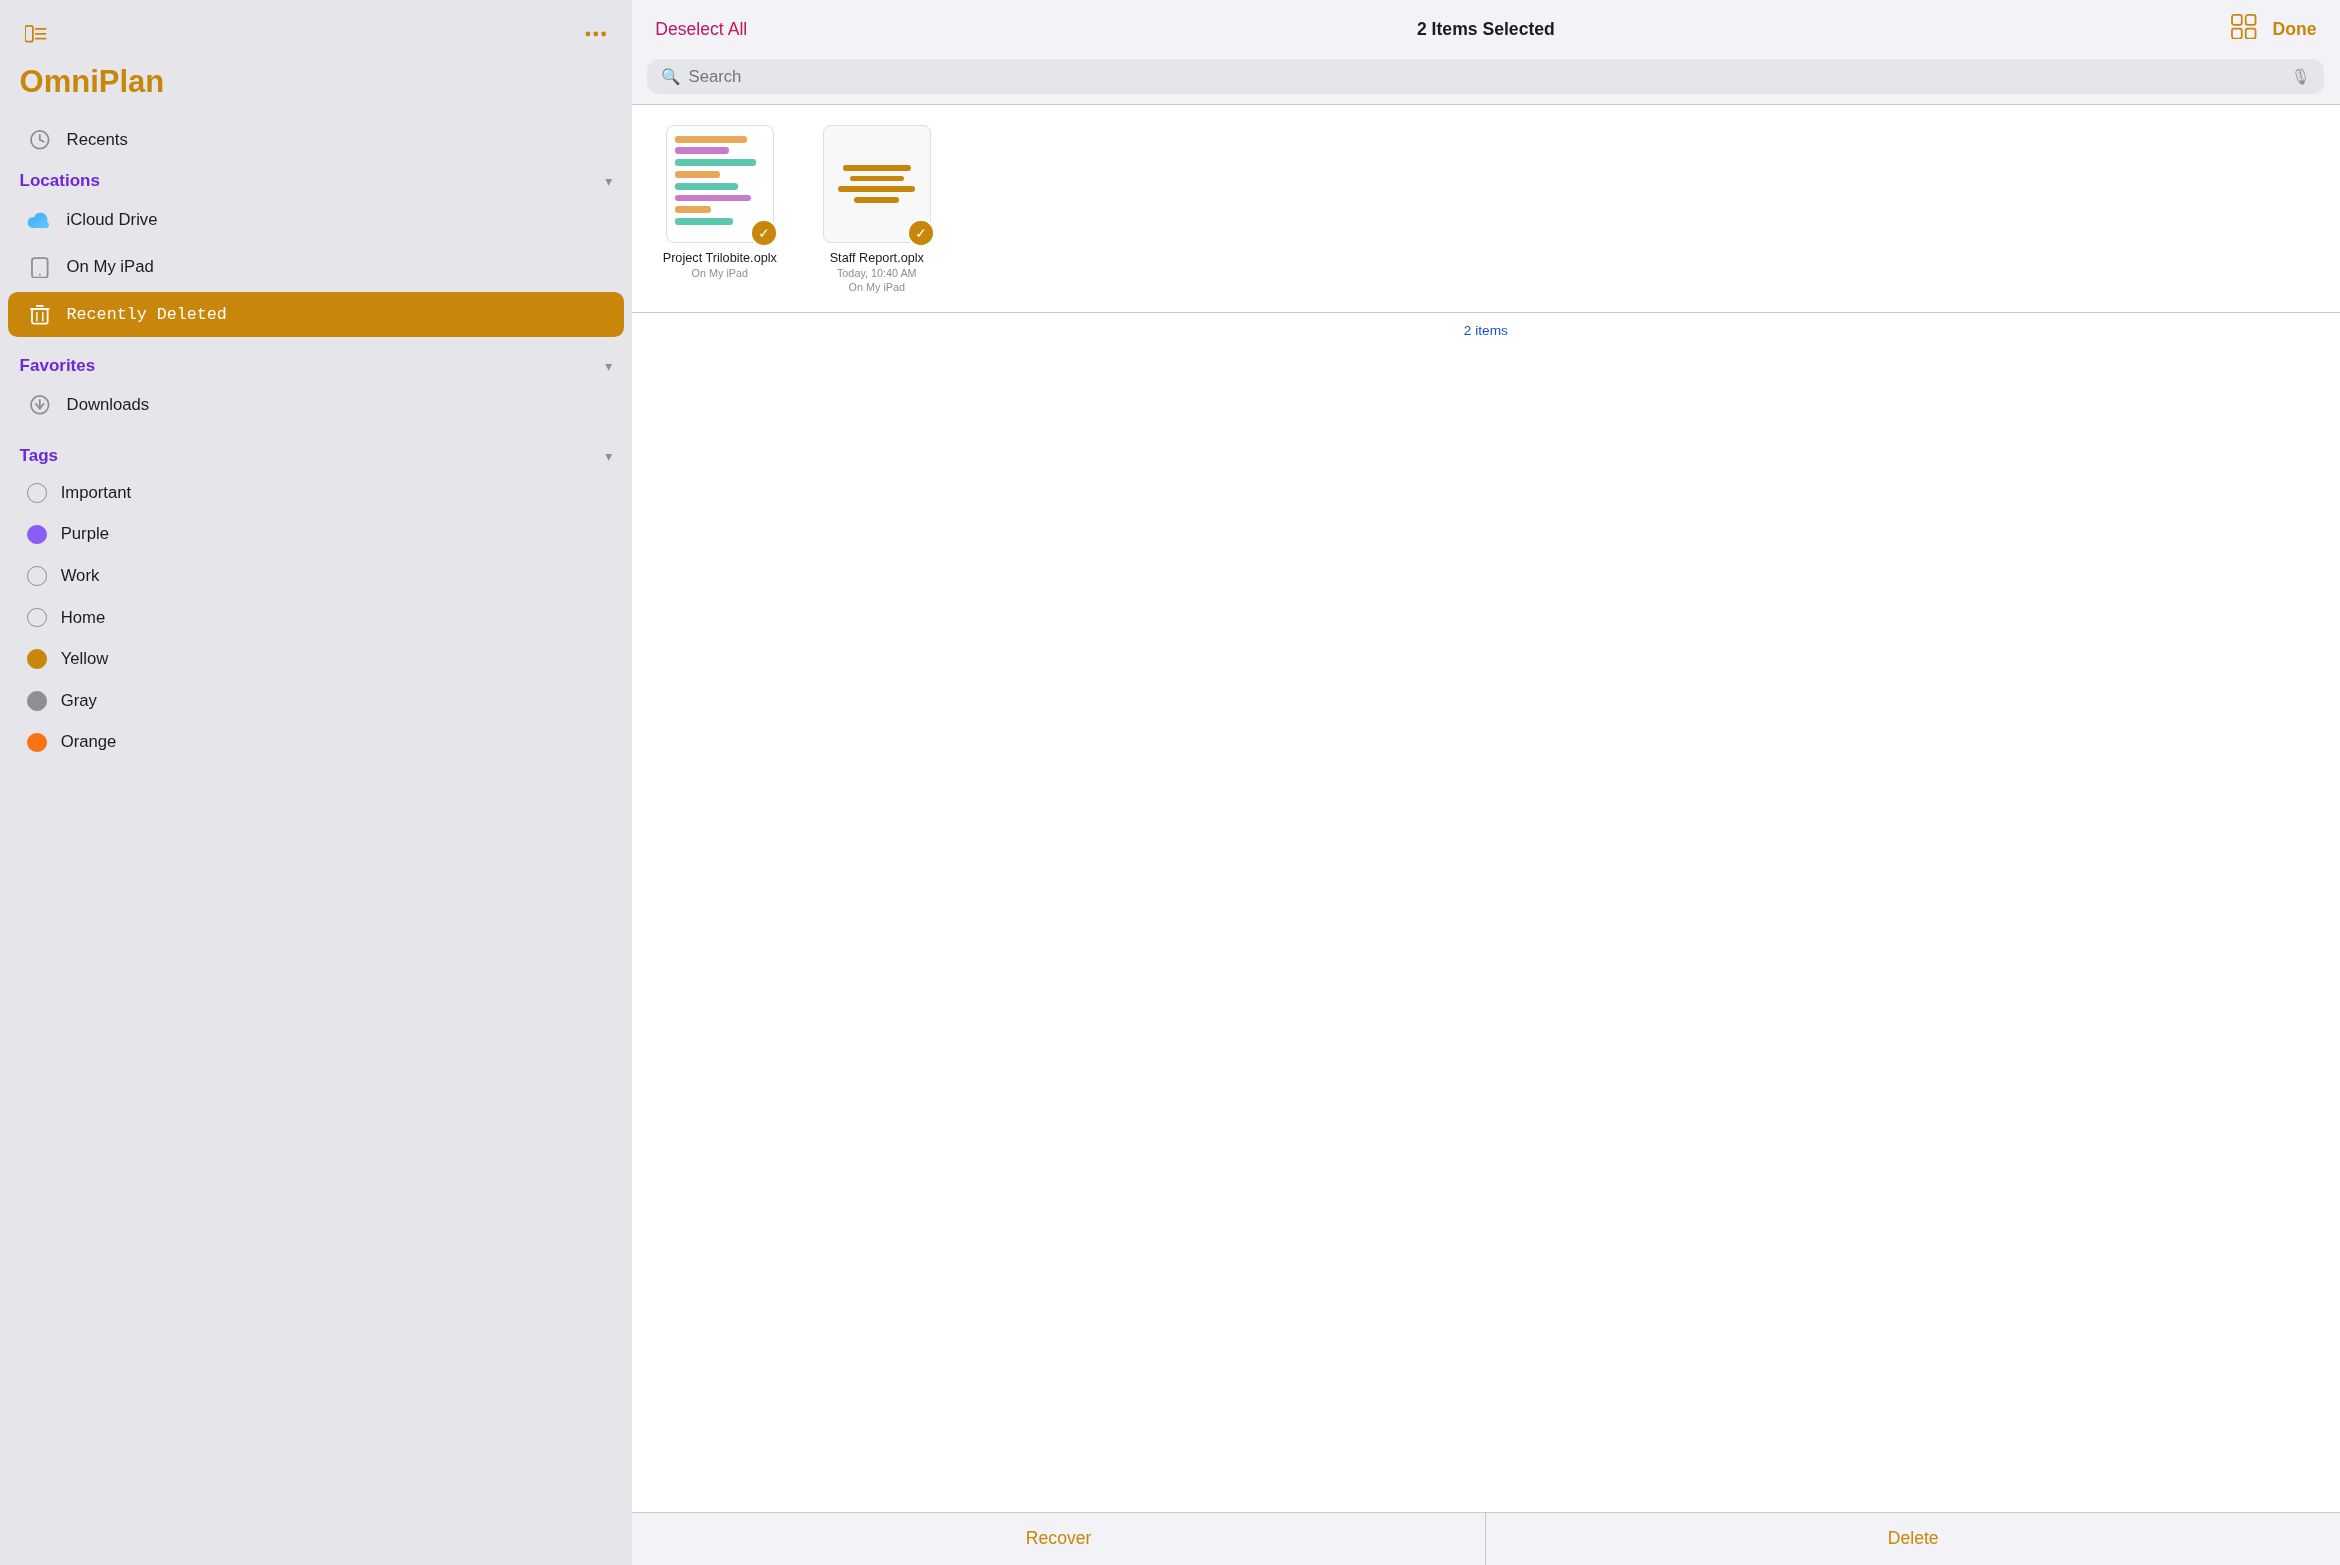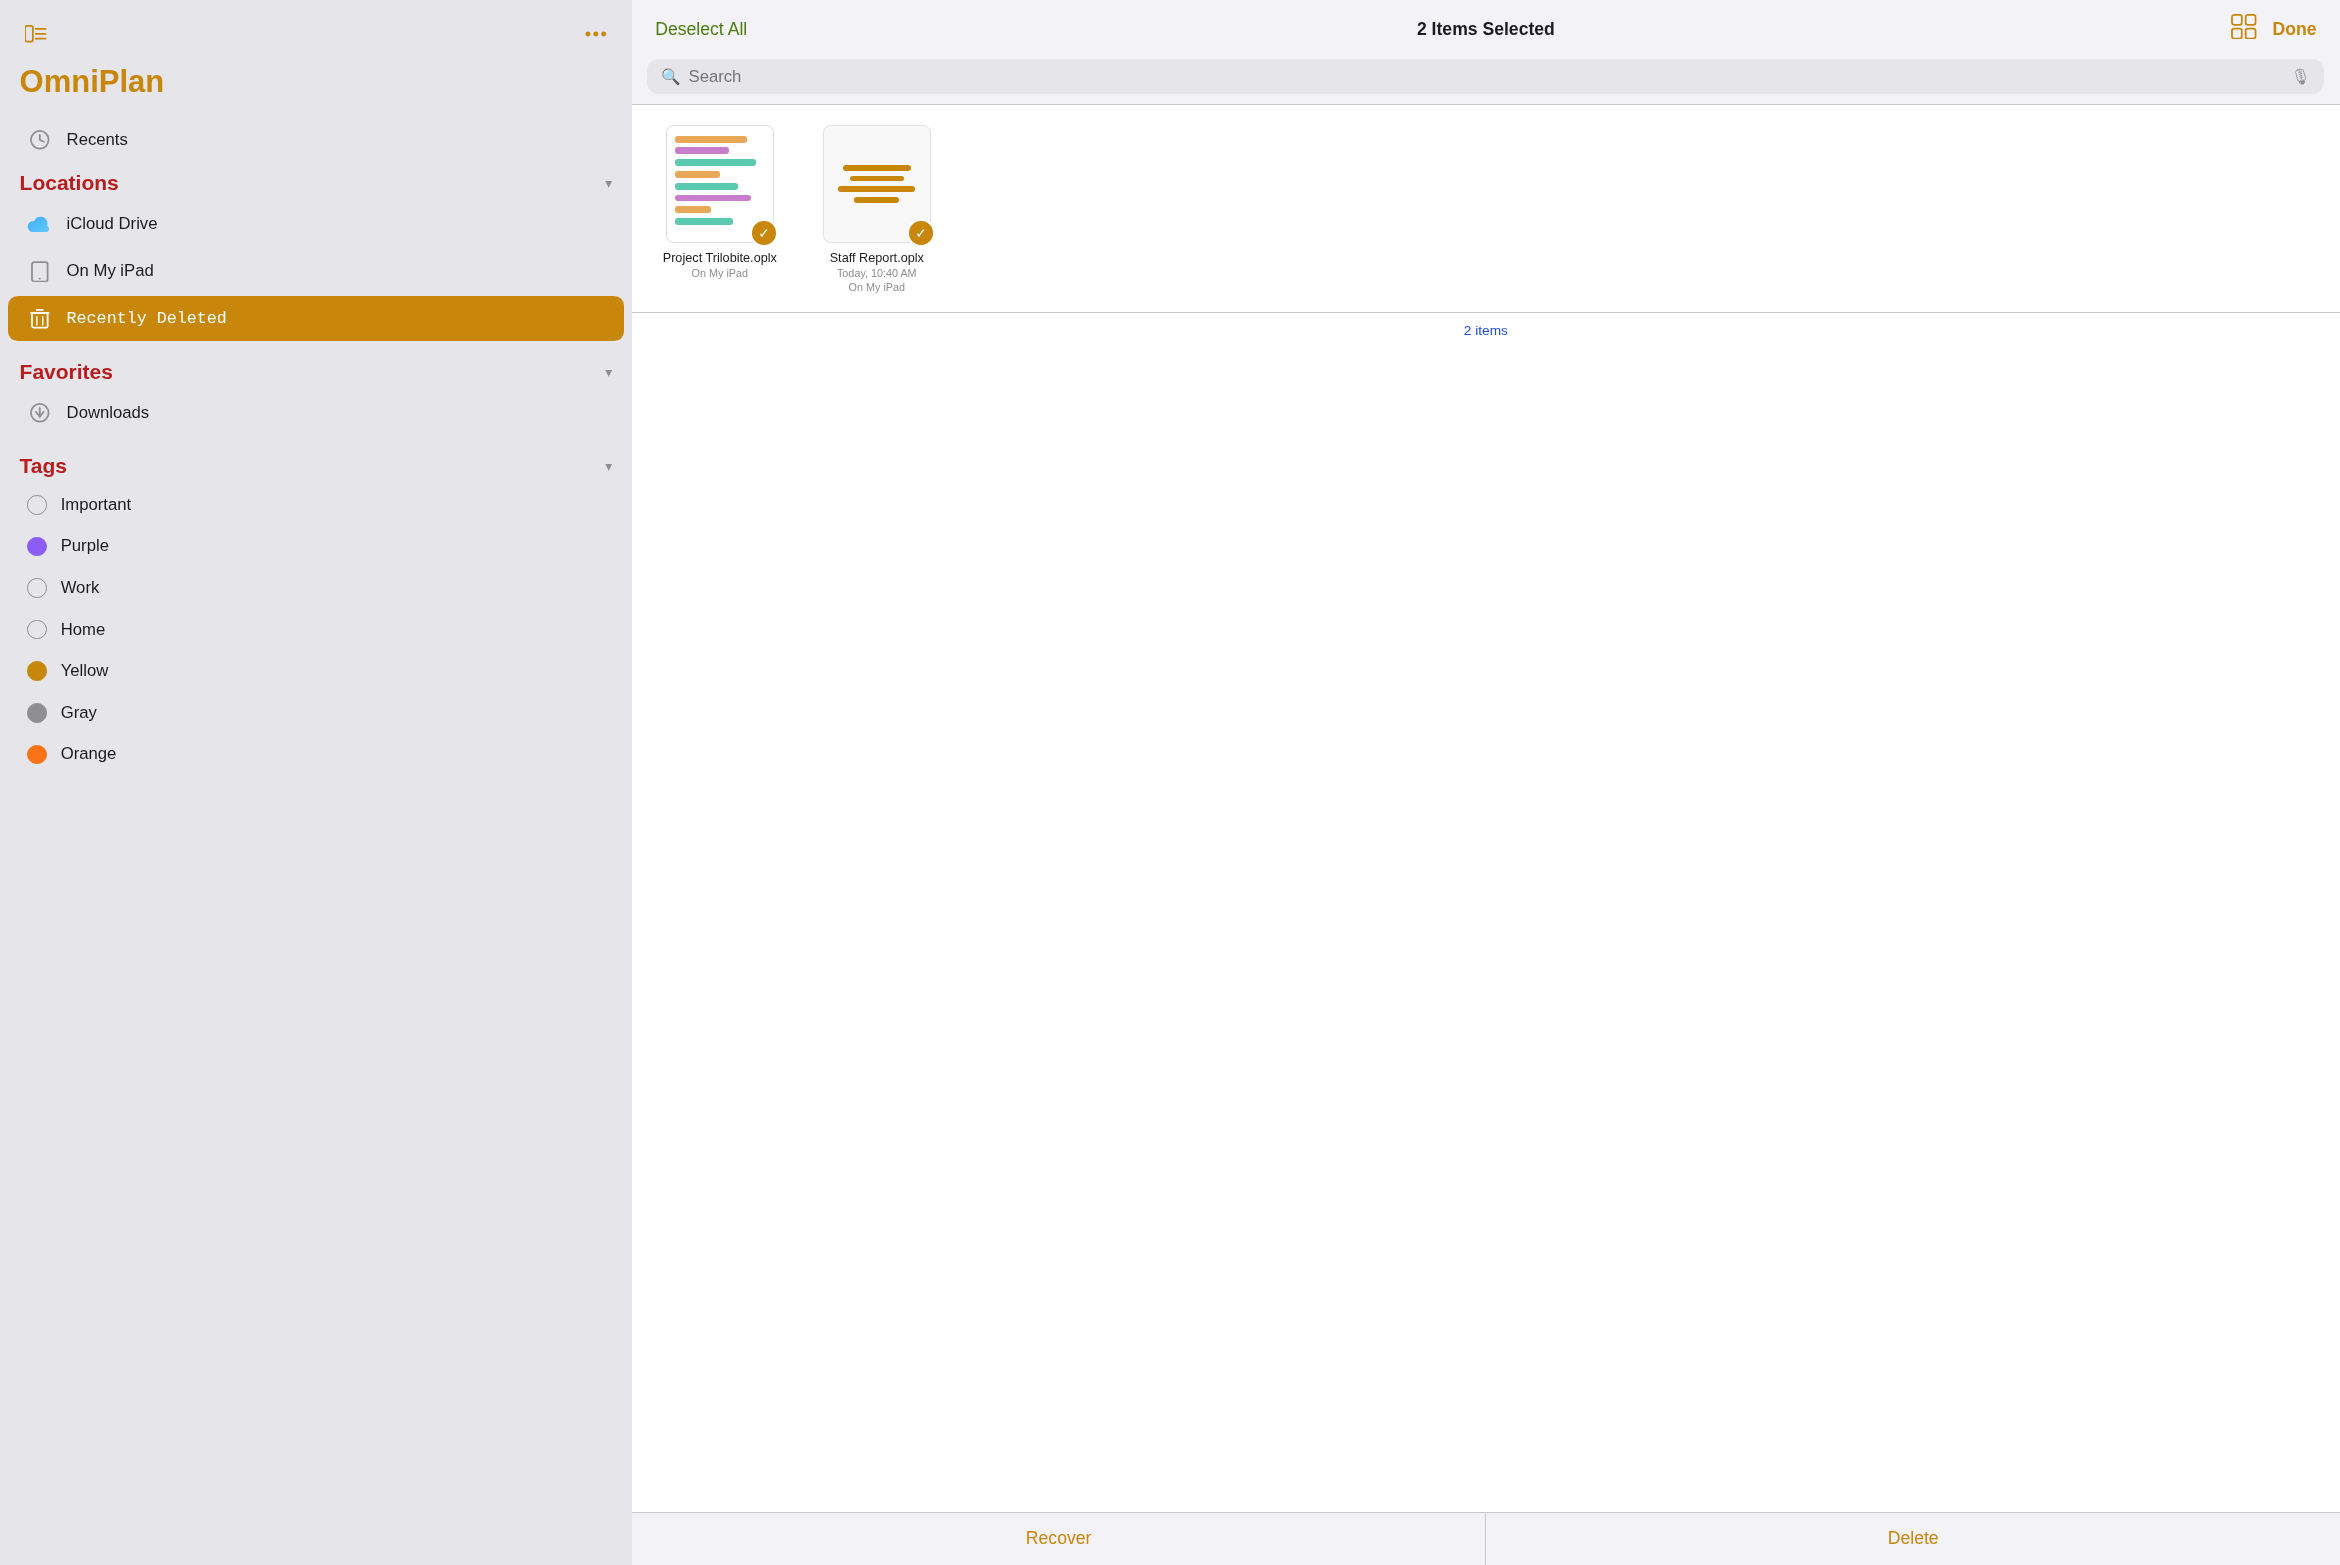--- a/index.html
+++ b/index.html
@@ -42,23 +42,23 @@
 
     .sidebar-section-header {
       display: flex;
       align-items: center;
       justify-content: space-between;
       padding: 7.8px 19.6px 5.9px 19.6px;
       cursor: pointer;
     }
 
     .sidebar-section-title {
-      font-size: 21px;
+      font-size: 17px;
       font-weight: 700;
-      color: #b91c1c;
+      color: #6d28d9;
     }
 
     .chevron-icon {
       color: #8e8e93;
       font-size: 13.7px;
     }
 
     .sidebar-item {
       display: flex;
       align-items: center;
@@ -118,21 +118,21 @@
     .top-bar {
       display: flex;
       align-items: center;
       justify-content: space-between;
       padding: 13.7px 23.5px;
       background: #f2f2f7;
     }
 
     .deselect-all-btn {
       font-size: 17.6px;
-      color: #4d7c0f;
+      color: #be185d;
       cursor: pointer;
       font-weight: 400;
     }
 
     .items-selected-title {
       font-size: 17.6px;
       font-weight: 700;
       color: #1c1c1e;
       position: absolute;
       left: 50%;

